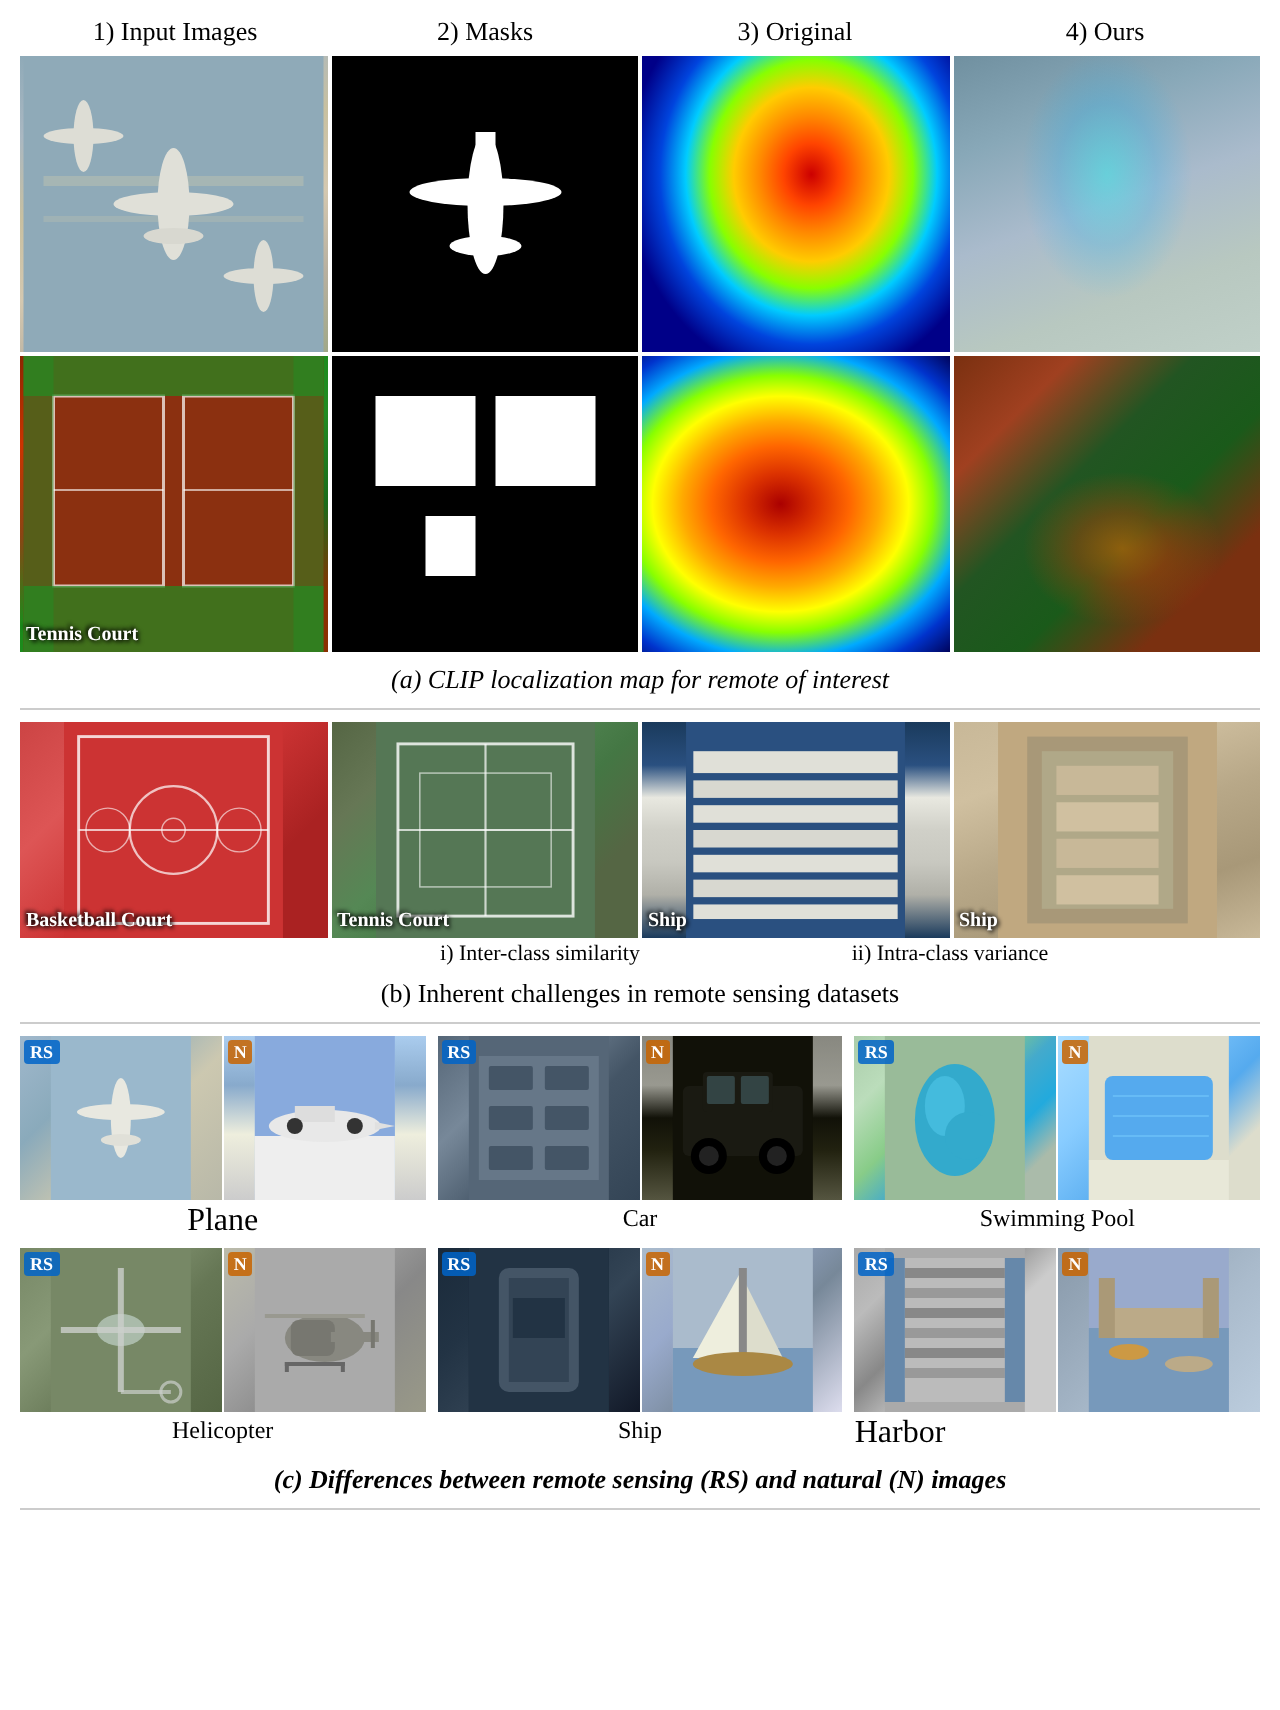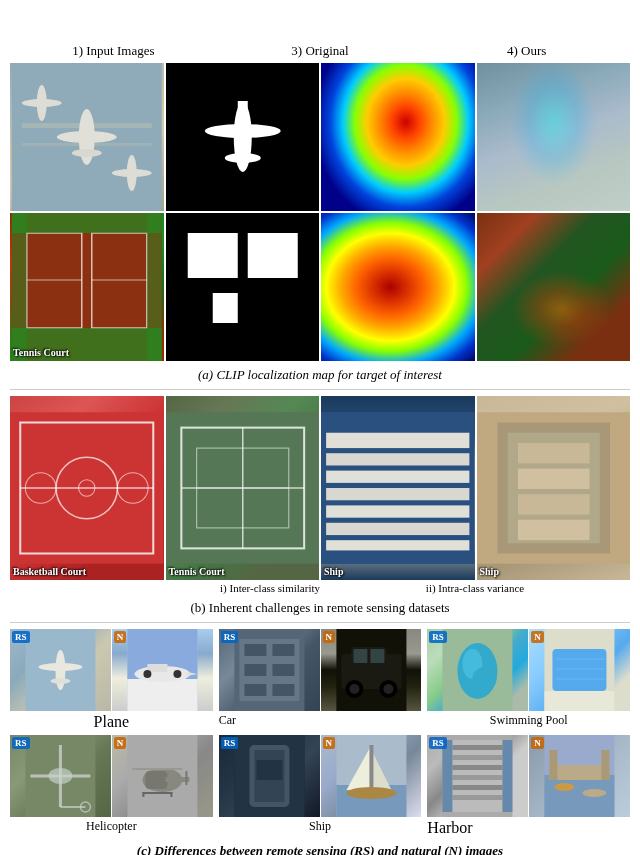--- a/index.html
+++ b/index.html
@@ -16,21 +16,20 @@
       width: 640px;
       padding: 8px 10px;
     }
 
     
     .col-headers {
       display: flex;
       justify-content: space-around;
       margin-bottom: 4px;
       font-size: 13px;
-      margin-top: 35px;
     }
     .col-header {
       flex: 1;
       text-align: center;
     }
 
     .section-caption {
       text-align: center;
       margin: 6px 0 4px 0;
       font-size: 13px;
@@ -52,21 +51,21 @@
     }
 
     
     .section-b-row {
       display: flex;
       gap: 2px;
       margin-bottom: 2px;
     }
     .section-b-row .cell {
       flex: 1;
-      height: 184px;
+      height: 108px;
       position: relative;
       overflow: hidden;
     }
 
     
     .section-c {
       display: flex;
       gap: 6px;
       margin-bottom: 2px;
     }
@@ -163,20 +162,21 @@
       text-shadow: 1px 1px 2px #000, -1px -1px 2px #000;
     }
   </style>
 </head>
 <body>
 
 <div class="page">
 
   <div class="col-headers">
     <div class="col-header">1) Input Images</div>
+    <div class="col-header">2) Masks</div>
     <div class="col-header">3) Original</div>
     <div class="col-header">4) Ours</div>
   </div>
 
   <div class="four-col-row">
     <div class="cell bg-aerial-1">
 
       <svg viewBox="0 0 150 148" width="100%" height="100%" style="position:absolute;top:0;left:0;">
         <rect width="150" height="148" fill="#8faab8"></rect>
         <rect x="0" y="0" width="150" height="148" fill="url(#aerialbg)" opacity="0.7"></rect>
@@ -239,21 +239,21 @@
       </svg>
     </div>
     <div class="cell" style="background: radial-gradient(ellipse 80% 70% at 45% 50%, #aa0000 0%, #dd3300 15%, #ff6600 28%, #ffaa00 40%, #ffff00 52%, #88ff00 62%, #00aaff 74%, #0033cc 86%, #000055 100%);">
     </div>
     <div class="cell bg-ours-tennis">
       <div style="position:absolute;top:0;left:0;right:0;bottom:0;background:radial-gradient(ellipse 50% 40% at 55% 65%, rgba(255,100,0,0.5) 0%, rgba(255,50,0,0.3) 30%, transparent 65%);"></div>
     </div>
   </div>
 
   <div class="section-caption">
-    <span>(a)  CLIP localization map for target of interest</span>
+    <span>(a)  CLIP localization map for remote of interest</span>
   </div>
 
   <div class="section-divider"></div>
 
   <div class="section-b-row">
     <div class="cell bg-basketball">
       <svg viewBox="0 0 150 148" width="100%" height="100%" style="position:absolute;top:0;left:0;">
         <rect width="150" height="148" fill="#cc3333"></rect>
 
         <rect x="10" y="10" width="130" height="128" fill="none" stroke="#fff" stroke-width="2" opacity="0.8"></rect>
@@ -406,21 +406,21 @@
 
           <rect x="0" y="62" width="70" height="20" fill="#e8e8d8"></rect>
         </svg>
         <div class="badge badge-n">N</div>
       </div>
     </div>
   </div>
 
   <div style="display:flex;gap:6px;margin-bottom:4px;">
     <div style="flex:1;text-align:center;font-size:16px;">Plane</div>
-    <div style="flex:1;text-align:left;font-size:12px;">Car</div>
+    <div style="flex:1;text-align:center;font-size:12px;">Car</div>
     <div style="flex:1;text-align:center;font-size:12px;">Swimming Pool</div>
   </div>
 
   <div class="section-c">
 
     <div class="pair">
       <div class="cell bg-rs-heli" style="height:82px;">
         <svg viewBox="0 0 70 82" width="100%" height="100%" style="position:absolute;top:0;left:0;">
           <rect width="70" height="82" fill="#778866"></rect>
 

